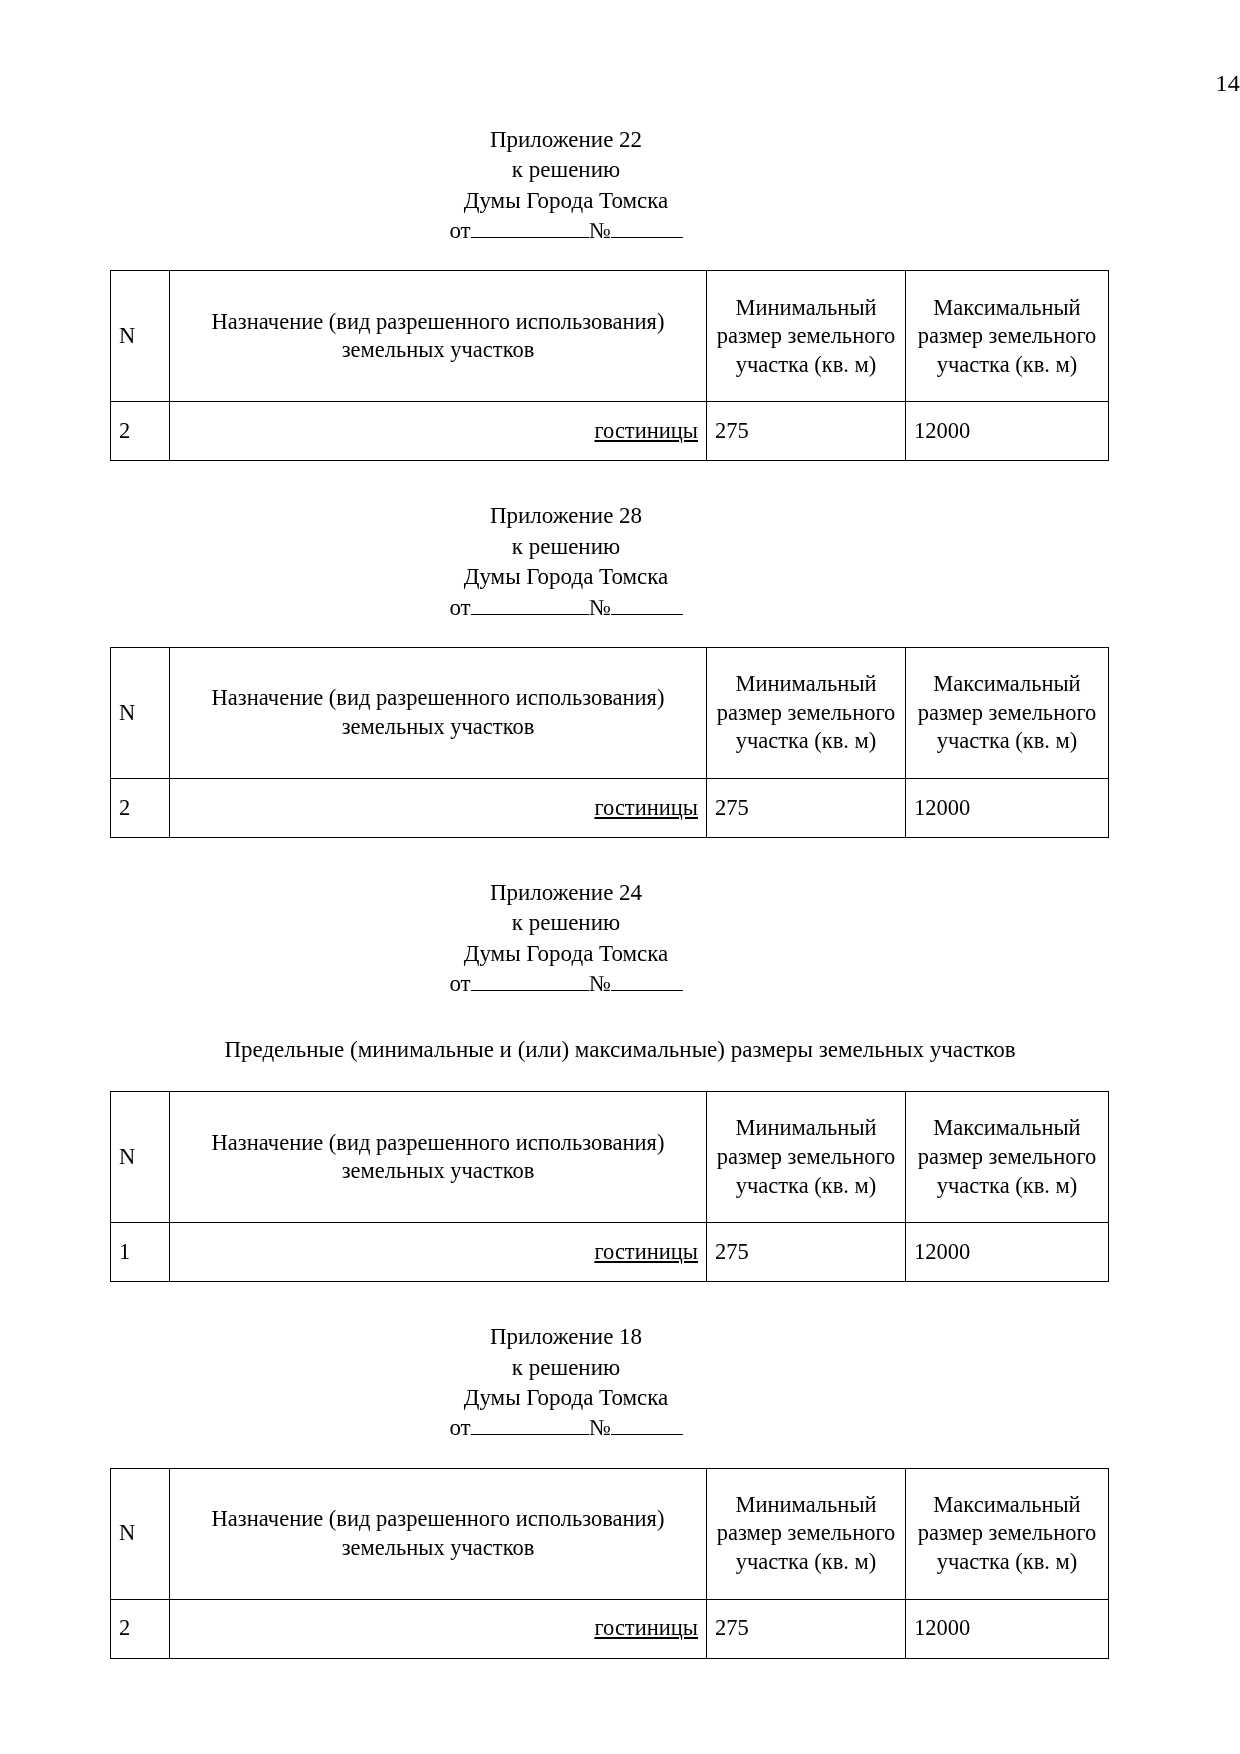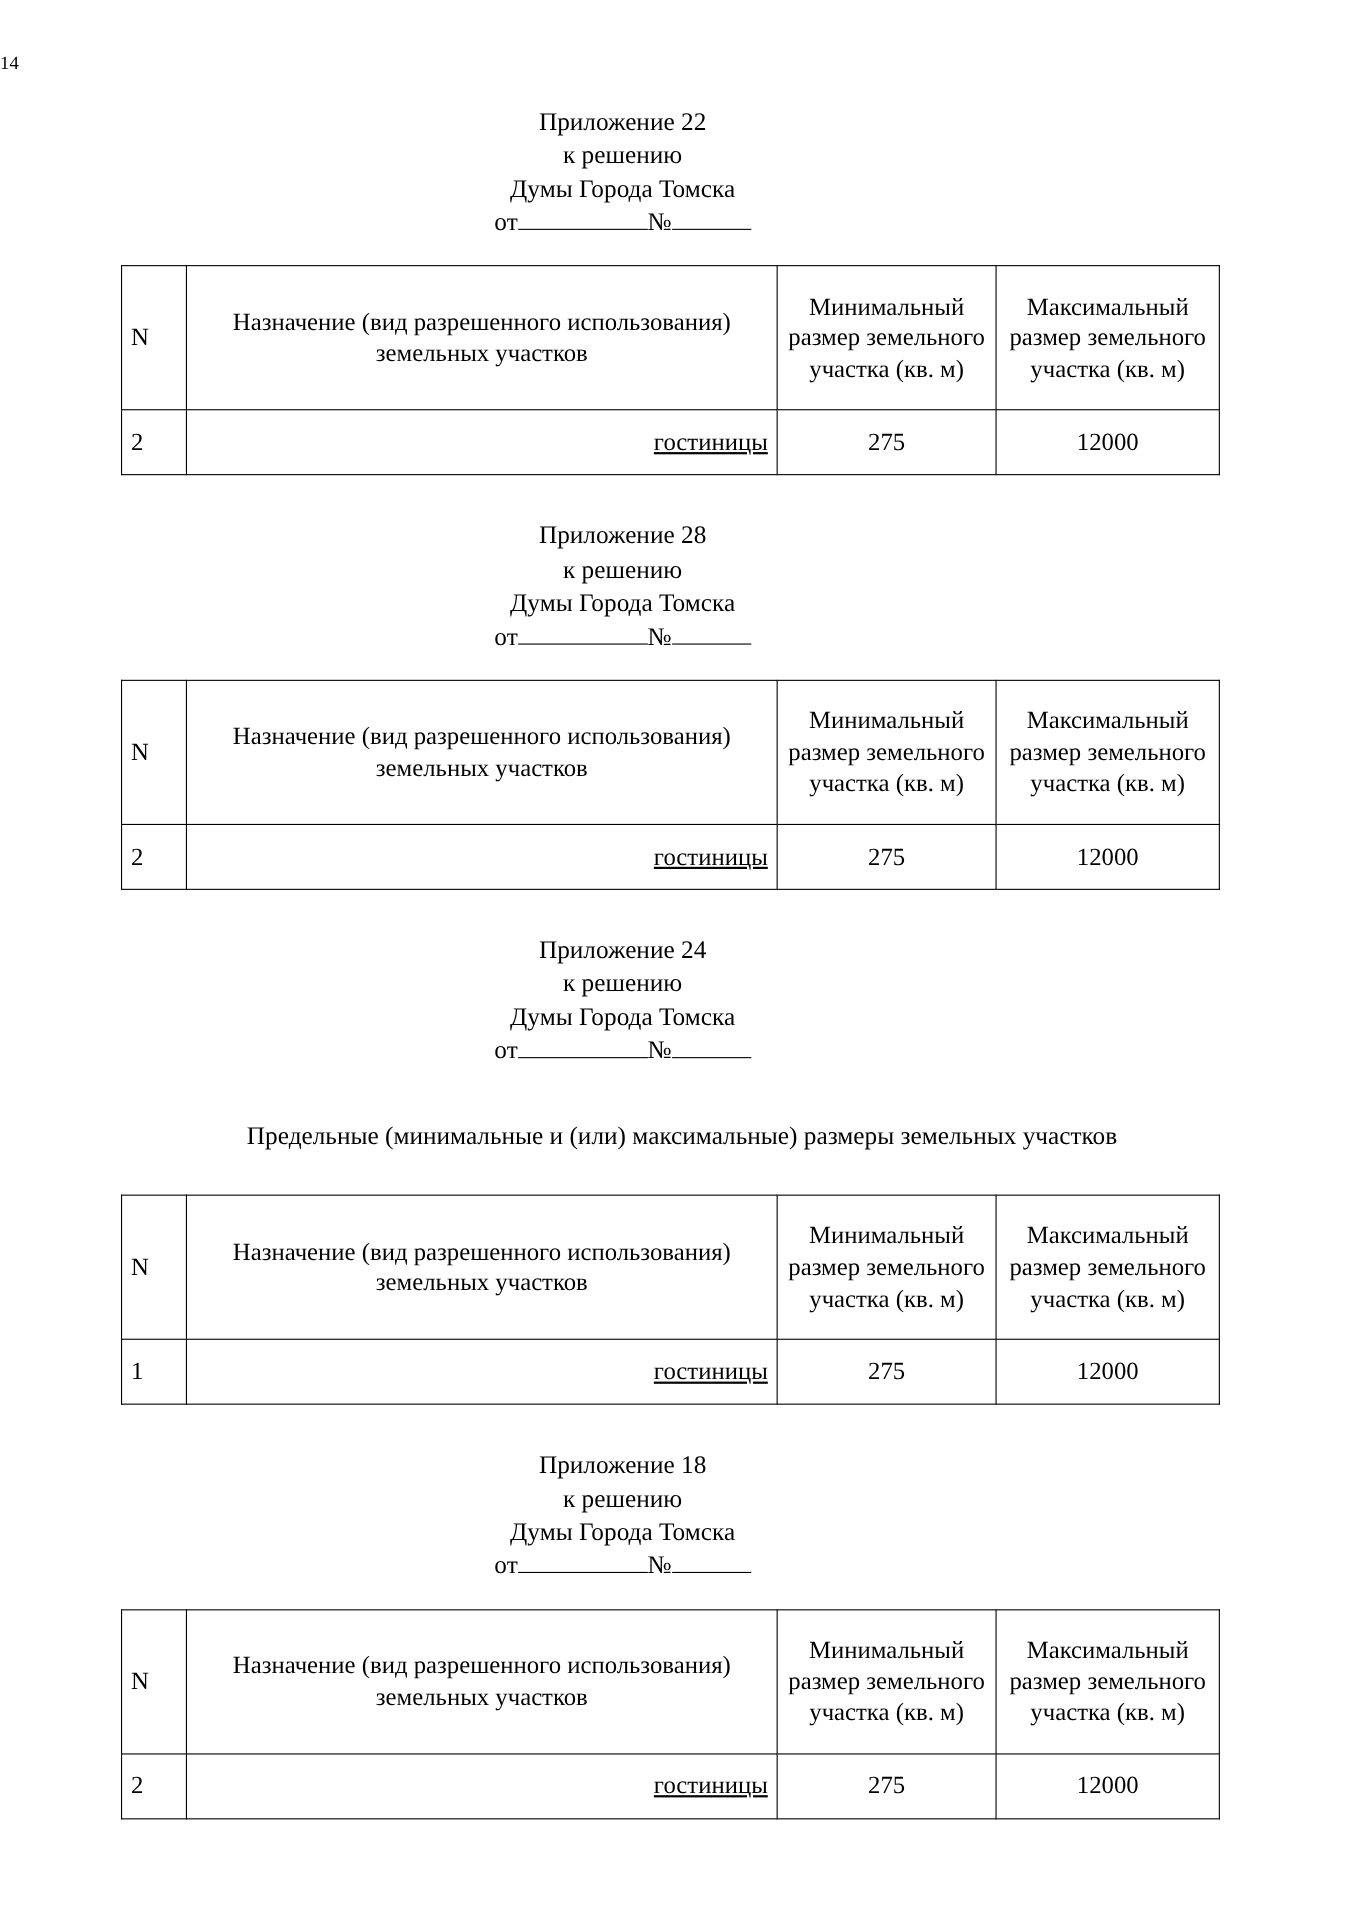--- a/index.html
+++ b/index.html
@@ -12,23 +12,23 @@
     height: 1754px;
     position: relative;
     background: #ffffff;
     font-family: "Liberation Serif", "DejaVu Serif", serif;
     color: #000000;
     box-sizing: border-box;
     padding: 0;
     overflow: hidden;
   }
   .page-number {
-    text-align: left;
-    font-size: 17px;
-    margin-top: 48px;
+    text-align: right;
+    font-size: 24px;
+    margin-top: 70px;
     margin-bottom: 0;
     letter-spacing: 0.2px;
   }
   .section {
     margin: 0;
   }
   .appendix-block {
     text-align: center;
     font-size: 23px;
     line-height: 1.32;
@@ -69,26 +69,26 @@
   .col-min { width: 182px; text-align: center; }
   .col-max { width: 186px; text-align: center; }
 
   .head-row td { height: 118px; }
   .head-name { text-align: center; padding-left: 14px; padding-right: 14px; }
   .head-min, .head-max { text-align: center; }
 
   .body-row td { height: 46px; }
   .body-row .col-n { vertical-align: middle; text-align: left; padding-left: 8px; padding-bottom: 6px;}
   .body-row .cell-name { text-align: right; padding-left: 10px; text-decoration: underline; }
-  .body-row .cell-num { text-align: center; }
+  .body-row .cell-num { text-align: left; }
 
   .center-title {
     text-align: center;
     font-size: 23px;
-    margin: 16px;
+    margin: 4px;
   }
 
   
   .gap-a { height: 28px; }
   .gap-b { height: 40px; }
   .gap-c { height: 24px; }
   .gap-title { height: 34px; }
 </style>
 </head>
 <body>

